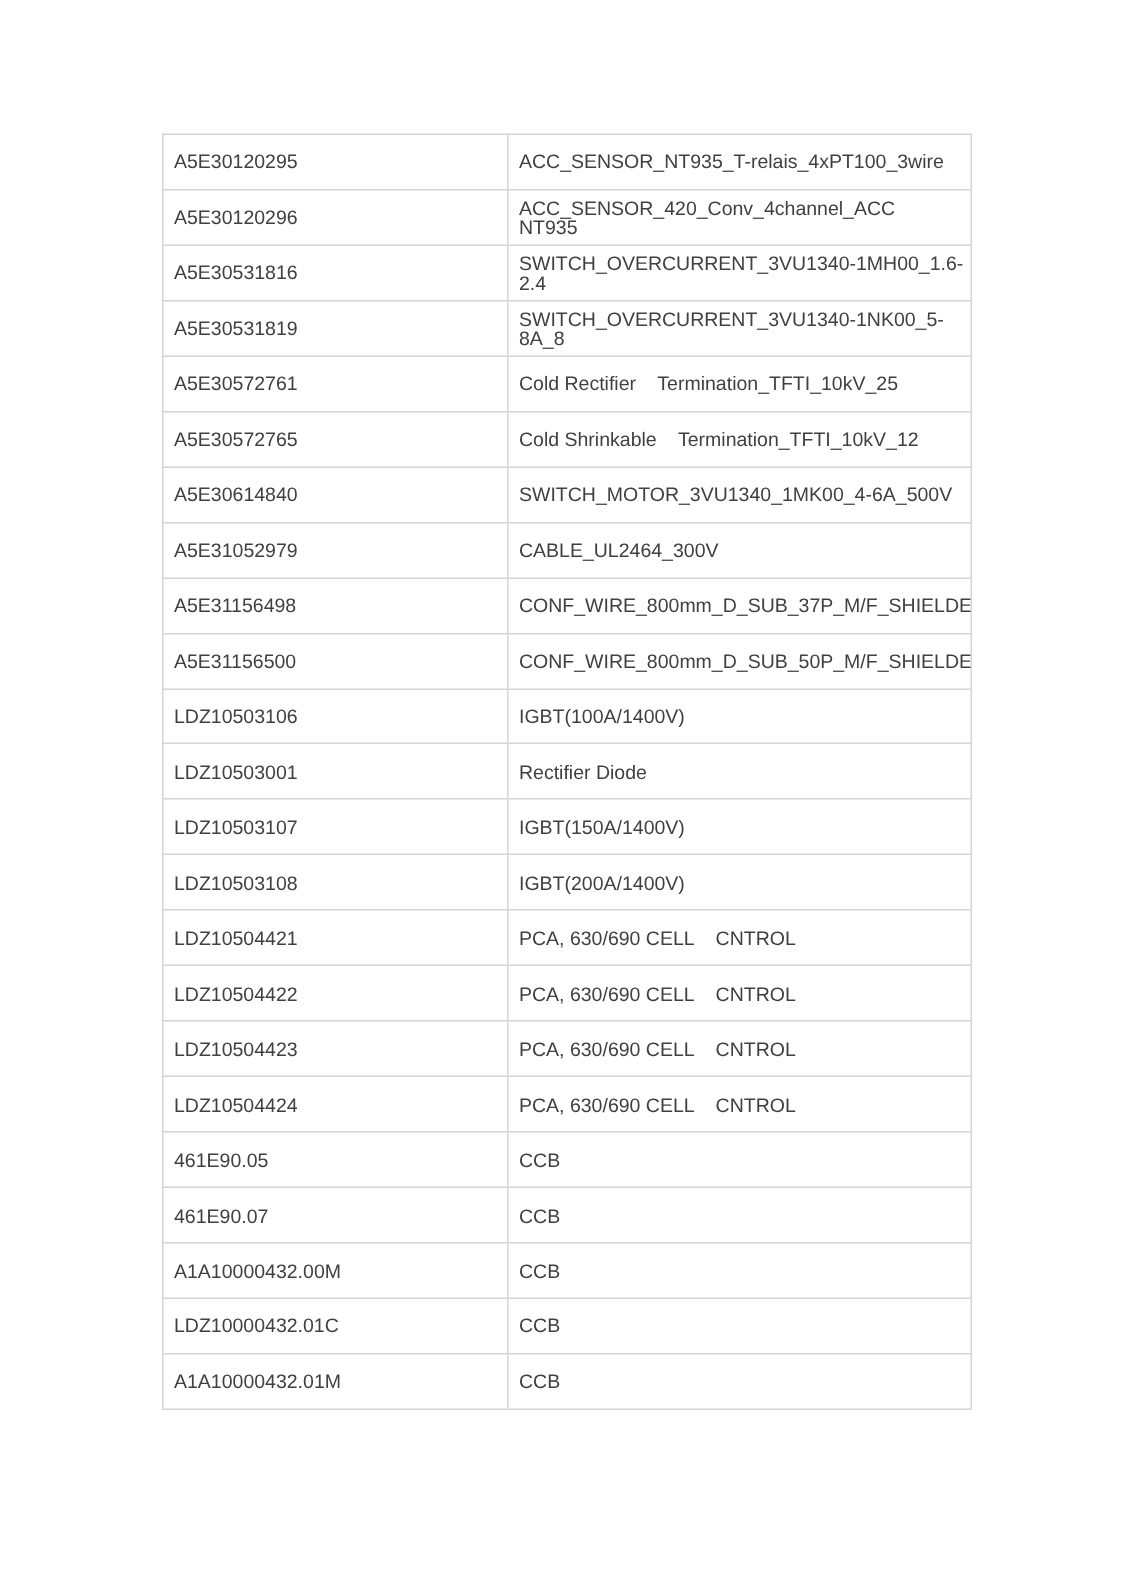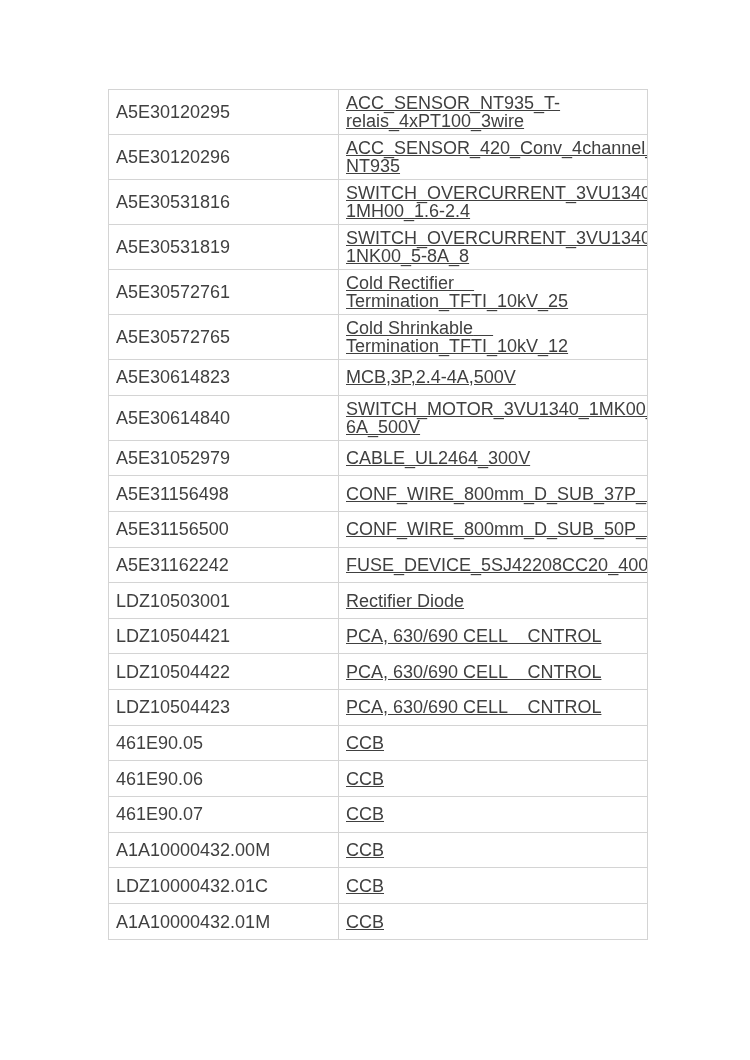--- a/index.html
+++ b/index.html
@@ -27,29 +27,29 @@
     top: 89px;
     width: 539px;
     height: 851px;
     border-collapse: collapse;
     table-layout: fixed;
   }
   table.parts-table td {
     border: 1px solid var(--border-color);
     height: 29.34px;
     padding: 0 4px 0 7px;
-    font-size: 18px;
+    font-size: 13px;
     line-height: 1;
     color: var(--text-color);
     white-space: pre-wrap;
     overflow: hidden;
     vertical-align: middle;
   }
   td.col-part { width: 230px; }
-  td.col-desc { width: 309px; text-decoration: underline; }
+  td.col-desc { width: 309px; }
 </style>
 </head>
 <body>
 
 <div class="page">
   <table class="parts-table">
     <tbody>
         <tr>
           <td class="col-part">A5E30120295</td>
           <td class="col-desc">ACC_SENSOR_NT935_T-relais_4xPT100_3wire</td>
@@ -68,65 +68,69 @@
         </tr>
         <tr>
           <td class="col-part">A5E30572761</td>
           <td class="col-desc">Cold Rectifier    Termination_TFTI_10kV_25</td>
         </tr>
         <tr>
           <td class="col-part">A5E30572765</td>
           <td class="col-desc">Cold Shrinkable    Termination_TFTI_10kV_12</td>
         </tr>
         <tr>
-          <td class="col-part">A5E30614823</td>
-          <td class="col-desc">MCB,3P,2.4-4A,500V</td>
-        </tr>
-        <tr>
           <td class="col-part">A5E30614840</td>
           <td class="col-desc">SWITCH_MOTOR_3VU1340_1MK00_4-6A_500V</td>
         </tr>
         <tr>
           <td class="col-part">A5E31052979</td>
           <td class="col-desc">CABLE_UL2464_300V</td>
         </tr>
         <tr>
           <td class="col-part">A5E31156498</td>
           <td class="col-desc">CONF_WIRE_800mm_D_SUB_37P_M/F_SHIELDED</td>
         </tr>
         <tr>
           <td class="col-part">A5E31156500</td>
           <td class="col-desc">CONF_WIRE_800mm_D_SUB_50P_M/F_SHIELDED</td>
         </tr>
         <tr>
-          <td class="col-part">A5E31162242</td>
-          <td class="col-desc">FUSE_DEVICE_5SJ42208CC20_400V_20A</td>
+          <td class="col-part">LDZ10503106</td>
+          <td class="col-desc">IGBT(100A/1400V)</td>
         </tr>
         <tr>
           <td class="col-part">LDZ10503001</td>
           <td class="col-desc">Rectifier Diode</td>
+        </tr>
+        <tr>
+          <td class="col-part">LDZ10503107</td>
+          <td class="col-desc">IGBT(150A/1400V)</td>
+        </tr>
+        <tr>
+          <td class="col-part">LDZ10503108</td>
+          <td class="col-desc">IGBT(200A/1400V)</td>
         </tr>
         <tr>
           <td class="col-part">LDZ10504421</td>
           <td class="col-desc">PCA, 630/690 CELL    CNTROL</td>
         </tr>
         <tr>
           <td class="col-part">LDZ10504422</td>
           <td class="col-desc">PCA, 630/690 CELL    CNTROL</td>
         </tr>
         <tr>
           <td class="col-part">LDZ10504423</td>
           <td class="col-desc">PCA, 630/690 CELL    CNTROL</td>
         </tr>
         <tr>
-          <td class="col-part">461E90.05</td>
-          <td class="col-desc">CCB</td>
+          <td class="col-part">LDZ10504424</td>
+          <td class="col-desc">PCA, 630/690 CELL    CNTROL</td>
         </tr>
         <tr>
-          <td class="col-part">461E90.06</td>
+          <td class="col-part">461E90.05</td>
           <td class="col-desc">CCB</td>
         </tr>
         <tr>
           <td class="col-part">461E90.07</td>
           <td class="col-desc">CCB</td>
         </tr>
         <tr>
           <td class="col-part">A1A10000432.00M</td>
           <td class="col-desc">CCB</td>
         </tr>

